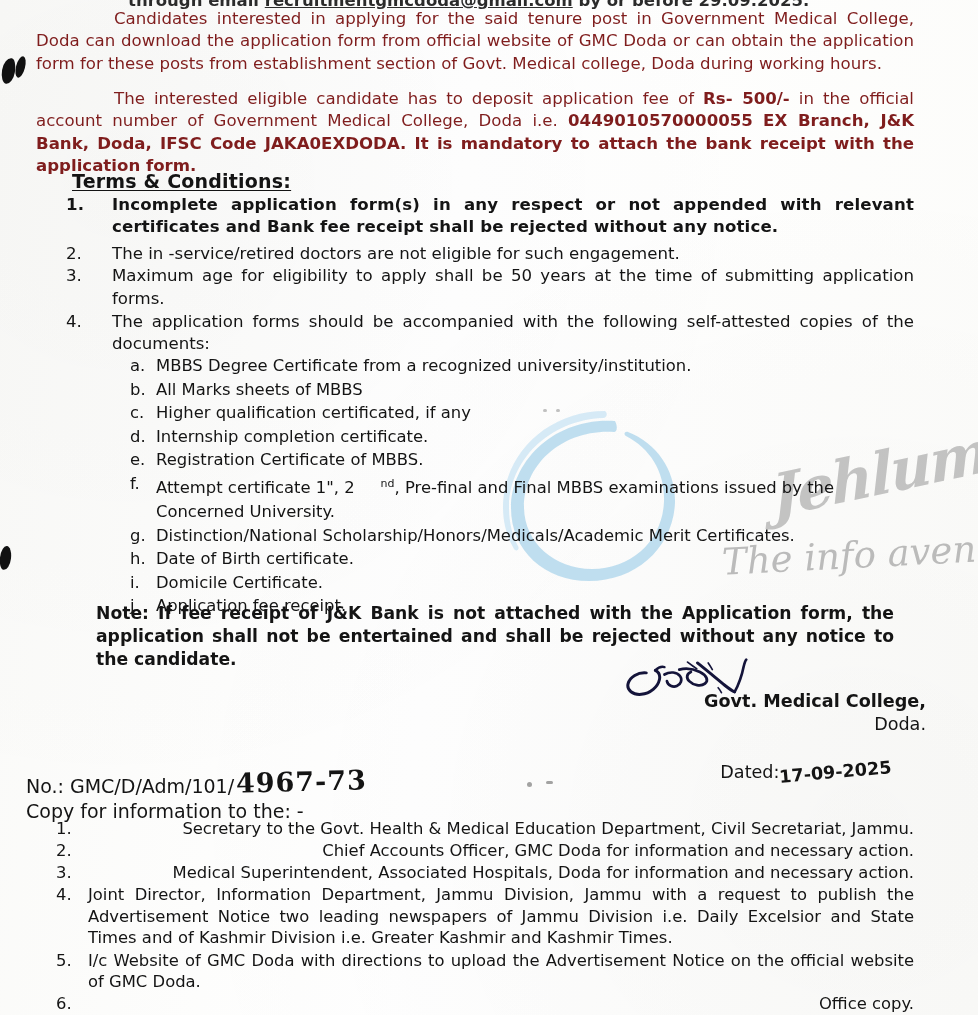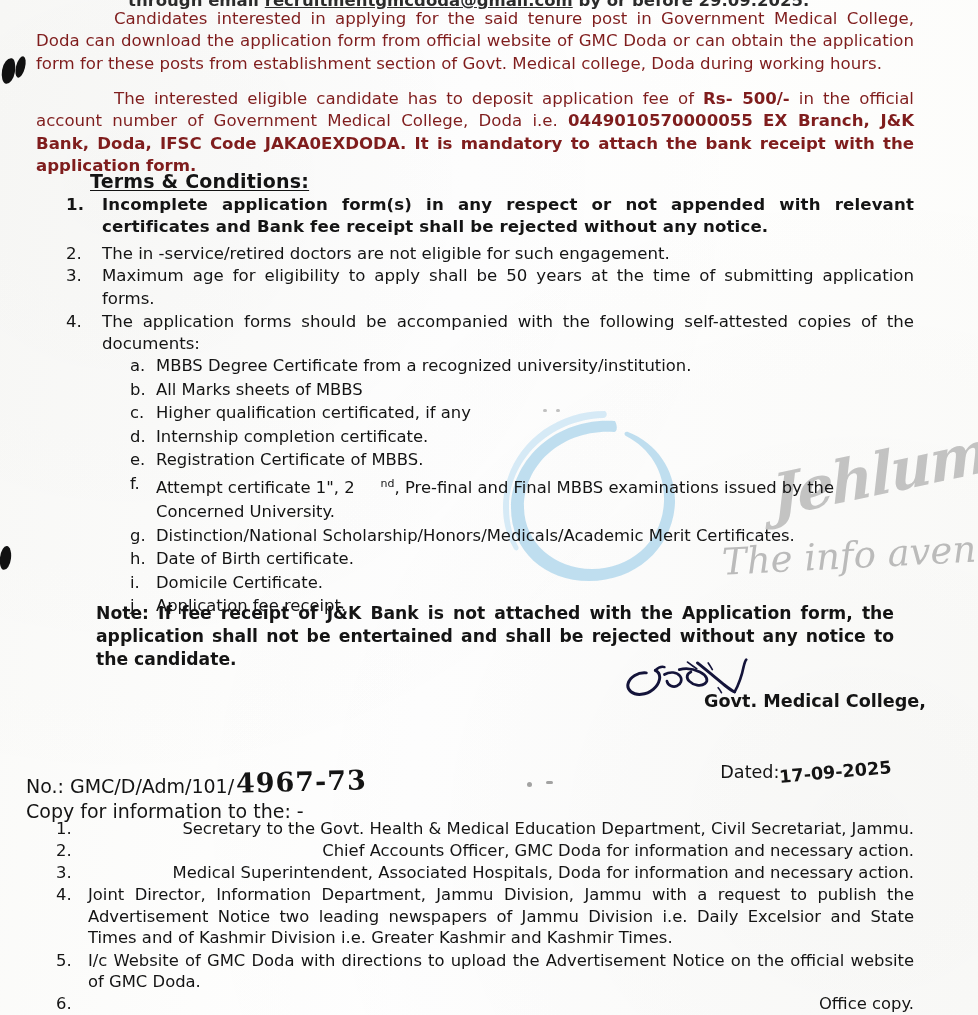--- a/index.html
+++ b/index.html
@@ -124,34 +124,33 @@
 
   
   .tc-heading {
     position: absolute;
     left: 72px; top: 170px;
     font-size: 19px;
     font-weight: 700;
     text-decoration: underline;
     text-underline-offset: 2px;
     letter-spacing: 0.2px;
-    margin-left: 18px;
   }
 
   
   .terms {
     position: absolute;
     left: 66px; top: 194px;
     width: 848px;
     font-size: 16.6px;
     line-height: 22.4px;
   }
   .term-row { display: flex; margin-bottom: 1px; }
   .term-num { width: 36px; flex: 0 0 36px; text-align: left; }
-  .term-txt { flex: 1 1 auto; text-align: justify; }
+  .term-txt { flex: 1 1 auto; text-align: justify; margin-left: 10px; }
   .term-bold .term-num, .term-bold .term-txt { font-weight: 700; letter-spacing: 0.15px; }
   .t1 { margin-bottom: 4px; }
   .t2 { margin-bottom: 0px; }
 
   
   .subdocs {
     position: absolute;
     left: 130px; top: 354px;
     width: 782px;
     font-size: 16.4px;
@@ -367,20 +366,21 @@
           <path d="M78 20 C85 16 93 17 97 22 C100 26 98 32 93 34 C88 36 82 33 81 28" stroke-width="3.2"></path>
           <path d="M56 18 C46 17 36 23 34 31 C32 39 40 45 50 44 C61 43 70 35 72 26
                    C73 21 71 17 67 15" stroke-width="3.6"></path>
           <path d="M67 15 C70 12 74 10 78 11" stroke-width="3"></path>
           <path d="M106 5 C110 8 114 11 117 13" stroke-width="2.2"></path>
           <path d="M131 6 C133 9 135 12 136 14" stroke-width="2"></path>
           <path d="M143 36 C145 38 146 40 147 42" stroke-width="2"></path>
         </g>
       </svg>
       <div class="sig-line sig-college">Govt. Medical College,</div>
+      <div class="sig-line sig-doda">Doda.</div>
     </div>
 
     <div class="dated">
       <span>Dated:</span><span class="hw-date">17-09-2025</span>
     </div>
 
     <div class="refno">
       <span>No.: GMC/D/Adm/101/</span><span class="hw-ref">4967-73</span>
     </div>
     <div class="copyfor">Copy for information to the: -</div>

